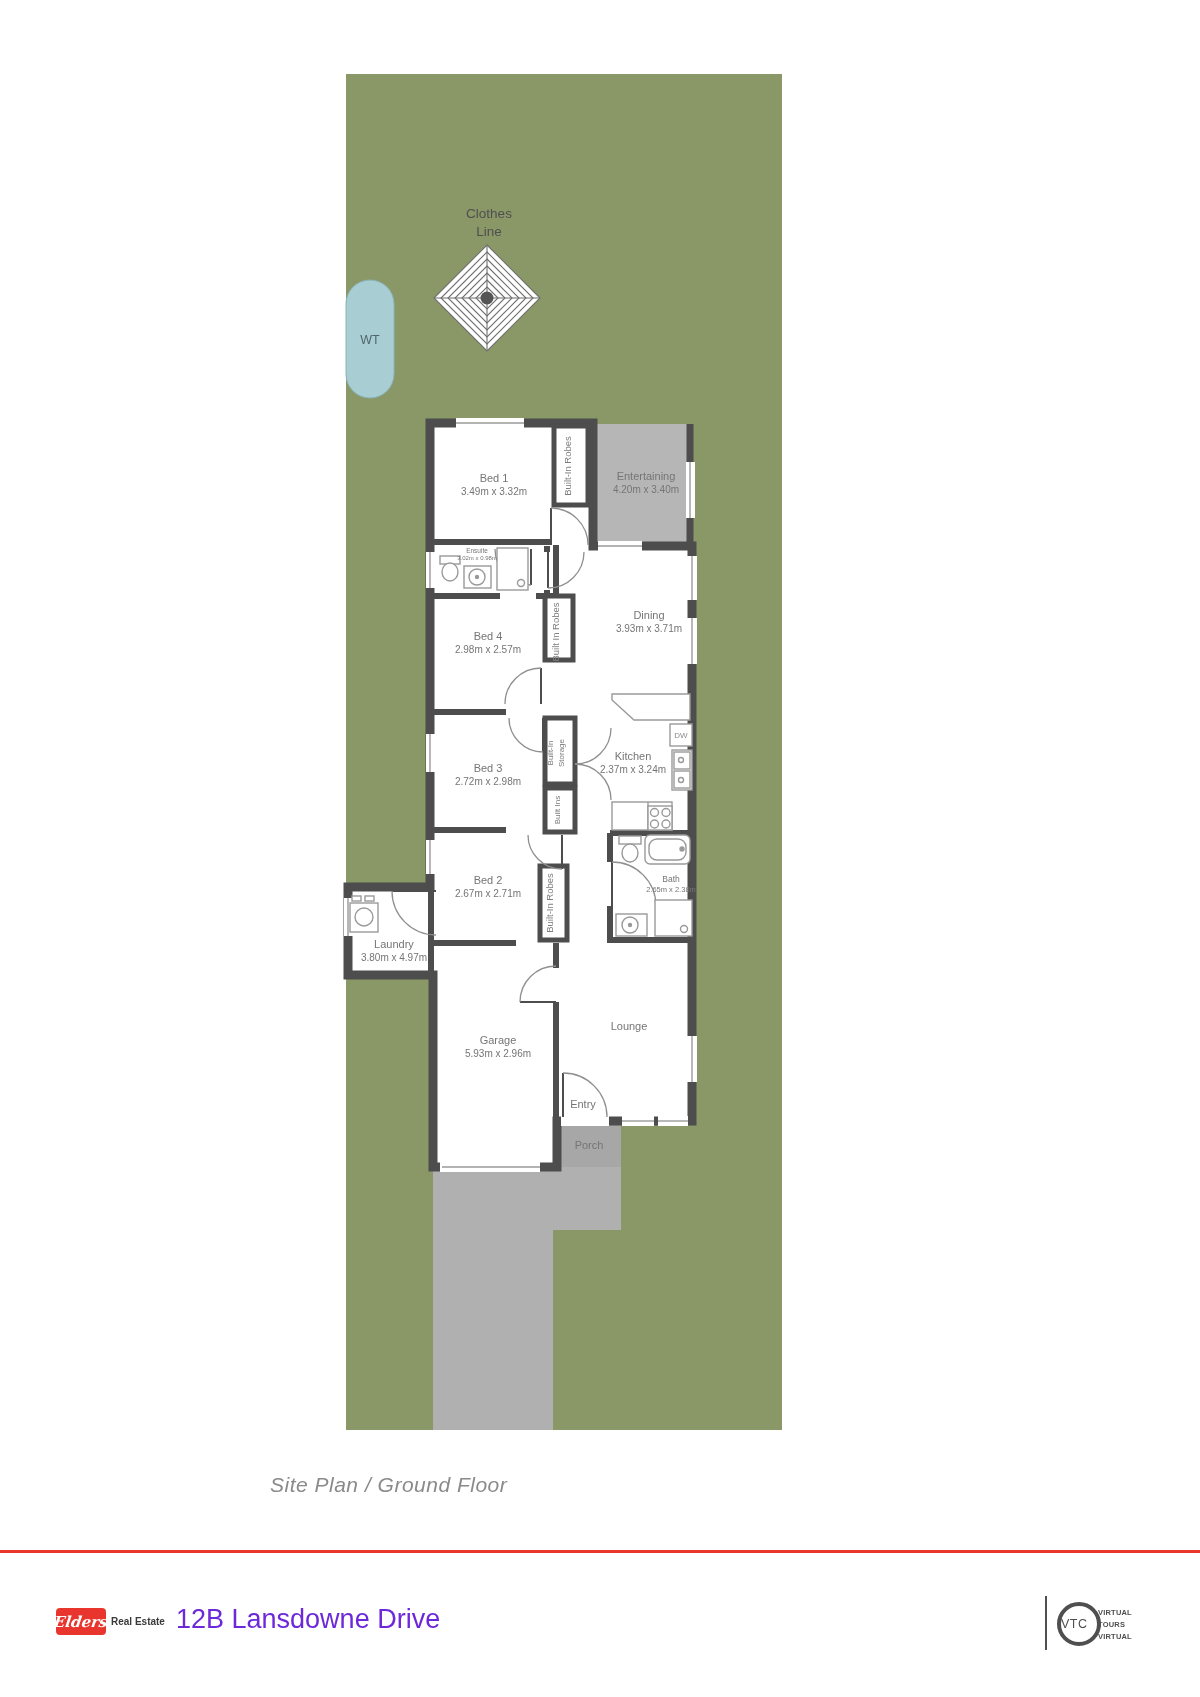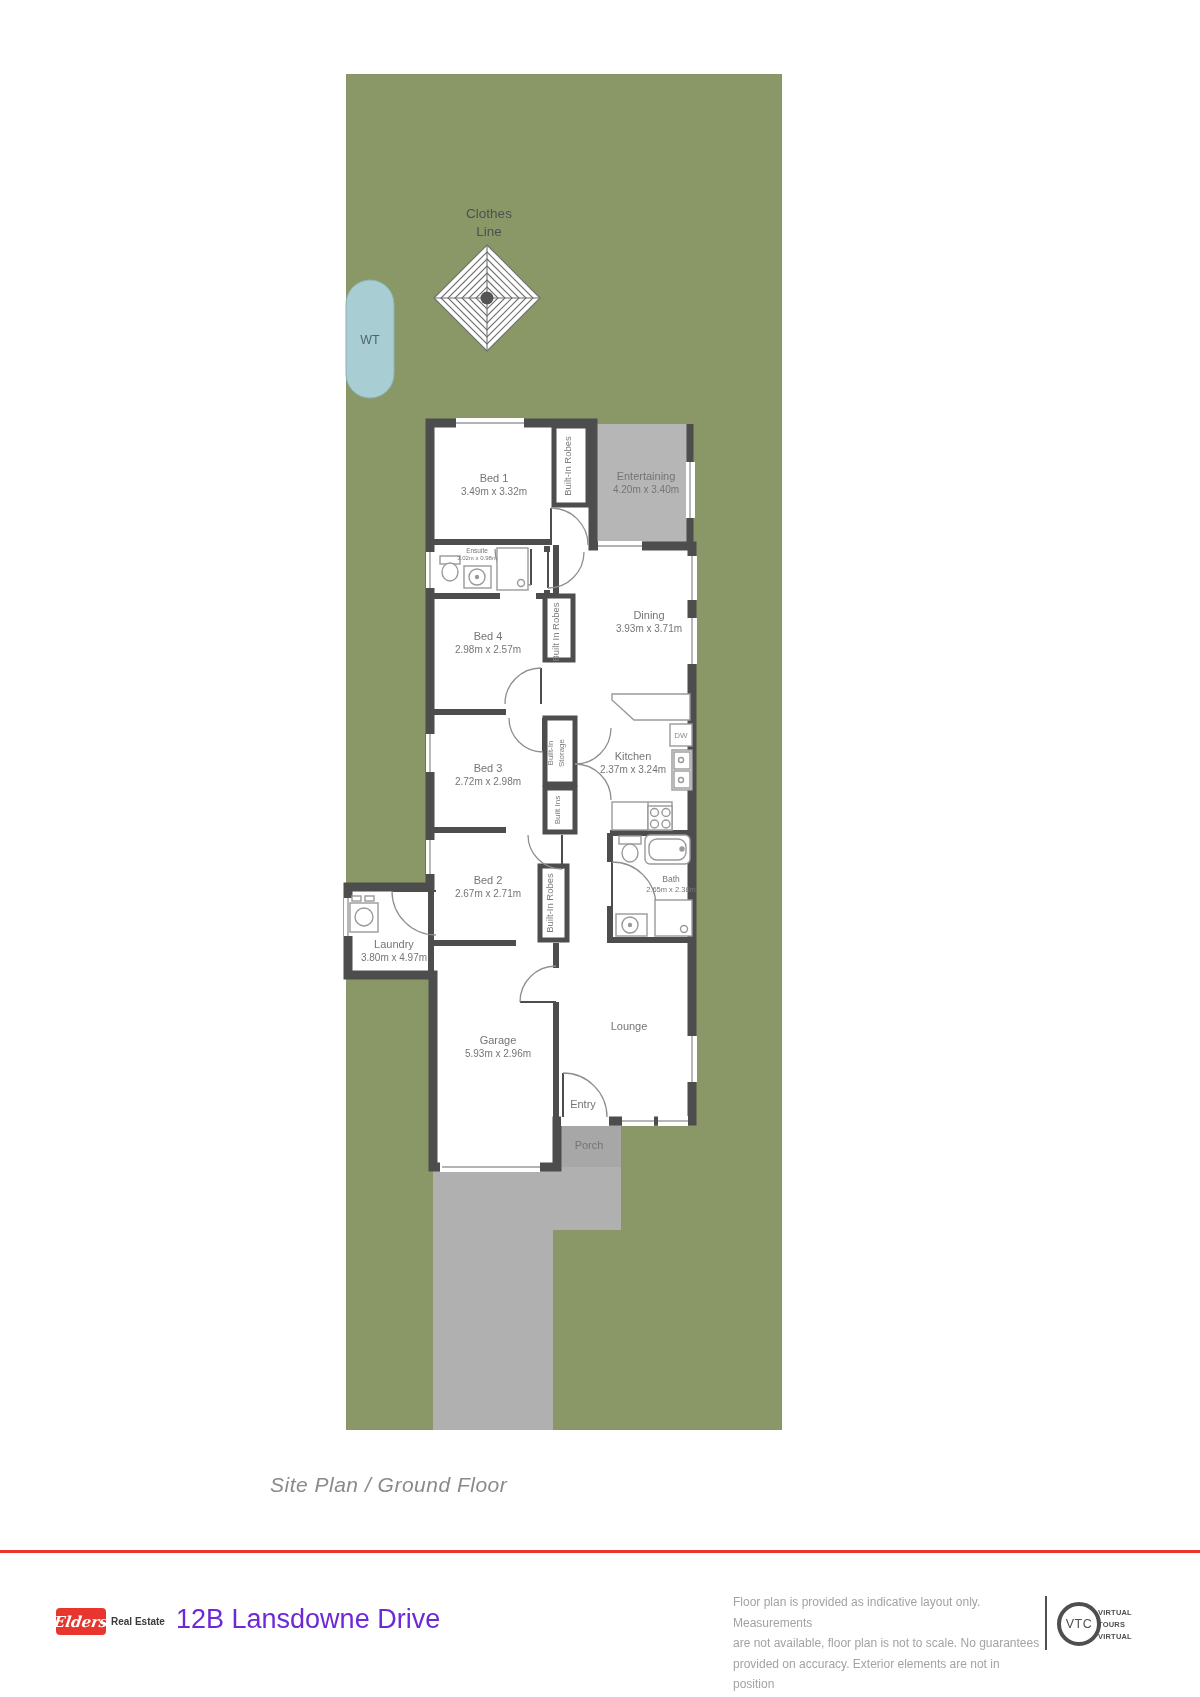--- a/index.html
+++ b/index.html
@@ -25,21 +25,21 @@
   .brand-box{position:absolute;left:56px;top:48px;width:50px;height:27px;border-radius:4px;
              display:flex;align-items:center;justify-content:center;}
   .brand-script{color:#ffffff;font-family:"DejaVu Serif",serif;font-style:italic;
                 font-weight:bold;font-size:15px;transform:skewX(-8deg);}
   .brand-suffix{position:absolute;left:111px;top:56px;font-size:10px;font-weight:bold;color:#3a3a3a;}
   .address{position:absolute;left:176px;top:44px;font-size:27px;color:#6d28d9;}
   .disclaimer{position:absolute;left:733px;top:32px;width:310px;font-size:12px;
               color:#a3a3a3;line-height:20.5px;}
   .vtc-divider{position:absolute;left:1045px;top:36px;width:2px;height:54px;background:#4f4f4f;}
   .vtc-circle{position:absolute;left:1057px;top:42px;width:36px;height:36px;border:4px solid #4f4f4f;
-              border-radius:50%;display:flex;align-items:center;justify-content:center;
+              border-radius:50%;display:flex;align-items:center;
               font-size:12.5px;color:#4f4f4f;letter-spacing:.5px;}
   .vtc-text{position:absolute;left:1098px;top:47px;width:34px;text-align:left;
             font-size:7.5px;font-weight:bold;color:#4f4f4f;line-height:12px;letter-spacing:.2px;}
 </style>
 </head>
 <body>
 
 <div class="page">
 
   <svg class="plan-svg" width="1200" height="1480" viewBox="0 0 1200 1480">
@@ -286,25 +286,20 @@
 
   <div class="red-line" style="background: rgb(232, 54, 46);"></div>
 
   <div class="footer">
     <div class="brand-box" style="background: rgb(232, 54, 46);">
       <span class="brand-script">Elders</span>
     </div>
     <div class="brand-suffix">Real Estate</div>
     <div class="address">12B Lansdowne Drive</div>
 
-    <div class="disclaimer">
-      <div>Floor plan is provided as indicative layout only. Measurements</div>
-      <div>are not available, floor plan is not to scale. No guarantees</div>
-      <div>provided on accuracy. Exterior elements are not in position</div>
-    </div>
 
     <div class="vtc-divider"></div>
     <div class="vtc-circle">
       <span>VTC</span>
     </div>
     <div class="vtc-text">
       <div>VIRTUAL</div>
       <div>TOURS</div>
       <div>VIRTUAL</div>
     </div>

